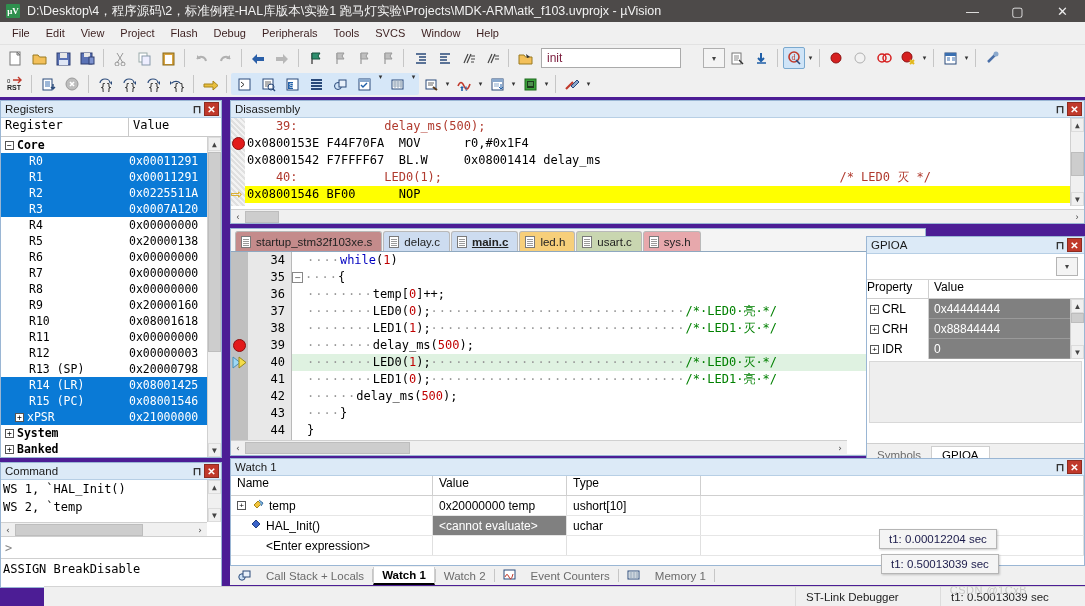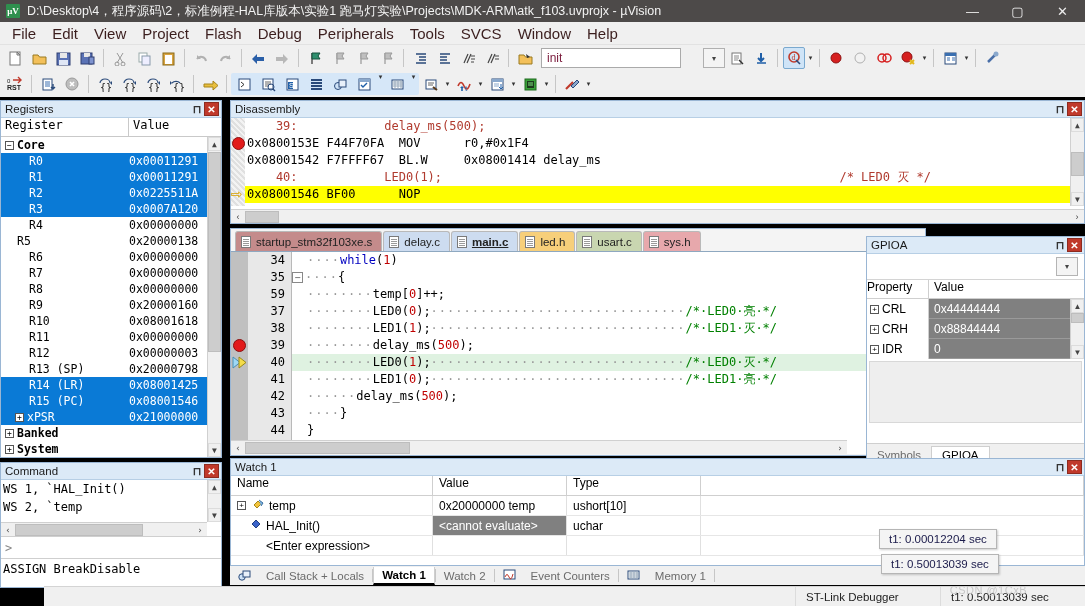--- a/index.html
+++ b/index.html
@@ -4,21 +4,21 @@
 <style>
   * { box-sizing: border-box; }
   html, body {
     margin: 0; padding: 0;
     width: 1085px; height: 606px;
     overflow: hidden;
     font-family: "Liberation Sans", sans-serif;
     font-size: 12px;
     background: #f0f0f0;
   }
-  #app { position: relative; width: 1085px; height: 606px; background: #000000; }
+  #app { position: relative; width: 1085px; height: 606px; background: #4c1d95; }
 
   
   .titlebar {
     height: 22px; background: #4d4a49; color: #f2f2f2;
     display: flex; align-items: center; padding-left: 6px;
     font-size: 12px; user-select: none;
   }
   .title-icon {
     width: 14px; height: 14px; background: #2f8f4e; color: #fff;
     font-size: 9px; line-height: 14px; text-align: center;
@@ -31,21 +31,21 @@
     width: 45px; height: 22px; display: flex; align-items: center; justify-content: center;
     font-size: 13px; color: #eee;
   }
 
   
   .menubar {
     height: 23px; background: #f0f0f0; display: flex; align-items: center;
     padding-left: 4px; border-bottom: 1px solid #e2e2e2;
   }
   .menu-item {
-    padding: 3px 8px; font-size: 15px; color: #3b1e1e;
+    padding: 3px 8px; font-size: 11px; color: #3b1e1e;
     font-family: "Liberation Sans", sans-serif;
   }
 
   
   .toolbar {
     height: 26px; background: #f0f0f0; display: flex; align-items: center;
     padding-left: 3px; gap: 0px;
   }
   .tb-btn {
     width: 22px; height: 22px; display: flex; align-items: center; justify-content: center;
@@ -672,21 +672,21 @@
         </div>
         <div class="reg-row sel">
           <div class="reg-name" style="padding-left: 28px;"><span class="dots"></span><span>R3</span></div>
           <div class="reg-val">0x0007A120</div>
         </div>
         <div class="reg-row">
           <div class="reg-name" style="padding-left: 28px;"><span class="dots"></span><span>R4</span></div>
           <div class="reg-val">0x00000000</div>
         </div>
         <div class="reg-row">
-          <div class="reg-name" style="padding-left: 16px;"><span class="dots"></span><span>R5</span></div>
+          <div class="reg-name" style="padding-left: 28px;"><span class="dots"></span><span>R5</span></div>
           <div class="reg-val">0x20000138</div>
         </div>
         <div class="reg-row">
           <div class="reg-name" style="padding-left: 28px;"><span class="dots"></span><span>R6</span></div>
           <div class="reg-val">0x00000000</div>
         </div>
         <div class="reg-row">
           <div class="reg-name" style="padding-left: 28px;"><span class="dots"></span><span>R7</span></div>
           <div class="reg-val">0x00000000</div>
         </div>
@@ -720,25 +720,25 @@
         </div>
         <div class="reg-row sel">
           <div class="reg-name" style="padding-left: 28px;"><span class="dots"></span><span>R15 (PC)</span></div>
           <div class="reg-val">0x08001546</div>
         </div>
         <div class="reg-row sel">
           <div class="reg-name" style="padding-left: 14px;"><span class="tree-box">+</span><span>xPSR</span></div>
           <div class="reg-val">0x21000000</div>
         </div>
         <div class="reg-row">
+          <div class="reg-name"><span class="tree-box">+</span><span style="font-weight: bold;">System</span></div>
+          <div class="reg-val"></div>
+        </div>
+        <div class="reg-row">
           <div class="reg-name"><span class="tree-box">+</span><span style="font-weight: bold;">Banked</span></div>
-          <div class="reg-val"></div>
-        </div>
-        <div class="reg-row">
-          <div class="reg-name"><span class="tree-box">+</span><span style="font-weight: bold;">System</span></div>
           <div class="reg-val"></div>
         </div>
       </div>
   </div>
 
   <div class="panel" id="disasm">
     <div class="panel-title">
       <span class="ttl">Disassembly</span>
       <span class="pin-btn">⊓</span>
       <span class="close-btn">✕</span>
@@ -803,21 +803,21 @@
         <div class="vs-thumb" style="height:70px;margin-top:1px;"></div>
         <div class="vs-arrow" style="position:absolute;bottom:0;width:100%;">▼</div>
       </div>
       <div class="hscroll" style="width:616px;">
         <div class="hs-arrow">‹</div>
         <div class="hs-thumb" style="width:165px;"></div>
         <div class="hs-arrow" style="margin-left:auto;">›</div>
       </div>
     <div class="ed-row"><div style="width: 17px;"></div><div class="ed-num">34</div><div class="ed-fold"></div><div class="ed-code"><span class="dots">····</span><span class="kw">while</span><span class="pl">(</span><span class="num">1</span><span class="pl">)</span></div></div>
         <div class="ed-row"><div style="width: 17px;"></div><div class="ed-num">35</div><div class="ed-fold" style="border: 1px solid rgb(136, 136, 136); height: 11px; line-height: 9px; margin-top: 3px; width: 11px; background: rgb(255, 255, 255);">−</div><div class="ed-code"><span class="dots">····</span><span class="pl">{</span></div></div>
-        <div class="ed-row"><div style="width: 17px;"></div><div class="ed-num">59</div><div class="ed-fold"></div><div class="ed-code"><span class="dots">········</span><span class="pl">temp[</span><span class="num">0</span><span class="pl">]++;</span></div></div>
+        <div class="ed-row"><div style="width: 17px;"></div><div class="ed-num">36</div><div class="ed-fold"></div><div class="ed-code"><span class="dots">········</span><span class="pl">temp[</span><span class="num">0</span><span class="pl">]++;</span></div></div>
         <div class="ed-row"><div style="width: 17px;"></div><div class="ed-num">37</div><div class="ed-fold"></div><div class="ed-code"><span class="dots">········</span><span class="pl">LED0(</span><span class="num">0</span><span class="pl">);</span><span class="dots">·······························</span><span class="cmt">/*·LED0·亮·*/</span></div></div>
         <div class="ed-row"><div style="width: 17px;"></div><div class="ed-num">38</div><div class="ed-fold"></div><div class="ed-code"><span class="dots">········</span><span class="pl">LED1(</span><span class="num">1</span><span class="pl">);</span><span class="dots">·······························</span><span class="cmt">/*·LED1·灭·*/</span></div></div>
         <div class="ed-row"><div style="width: 17px;"></div><div class="ed-num">39</div><div class="ed-fold"></div><div class="ed-code"><span class="dots">········</span><span class="pl">delay_ms(</span><span class="num">500</span><span class="pl">);</span></div></div>
         <div style="position: absolute; left: 2px; width: 13px; height: 13px; border-radius: 50%; background: rgb(226, 27, 27); border: 1px solid rgb(140, 15, 15); top: 87px;"></div>
         <div class="ed-row cur"><div style="width: 17px;"></div><div class="ed-num">40</div><div class="ed-fold"></div><div class="ed-code"><span class="dots">········</span><span class="pl">LED0(</span><span class="num">1</span><span class="pl">);</span><span class="dots">·······························</span><span class="cmt">/*·LED0·灭·*/</span></div></div>
         <div style="position: absolute; left: 1px; top: 103px; width: 16px; height: 15px;"><svg width="16" height="15">
             <path d="M1 2 L8 7.5 L1 13z" fill="#9fd8f5" stroke="#4a8fb5"></path>
             <path d="M7 2 L14 7.5 L7 13z" fill="#f4dc4a" stroke="#9a8a1a"></path>
           </svg></div>
         <div class="ed-row"><div style="width: 17px;"></div><div class="ed-num">41</div><div class="ed-fold"></div><div class="ed-code"><span class="dots">········</span><span class="pl">LED1(</span><span class="num">0</span><span class="pl">);</span><span class="dots">·······························</span><span class="cmt">/*·LED1·亮·*/</span></div></div>

